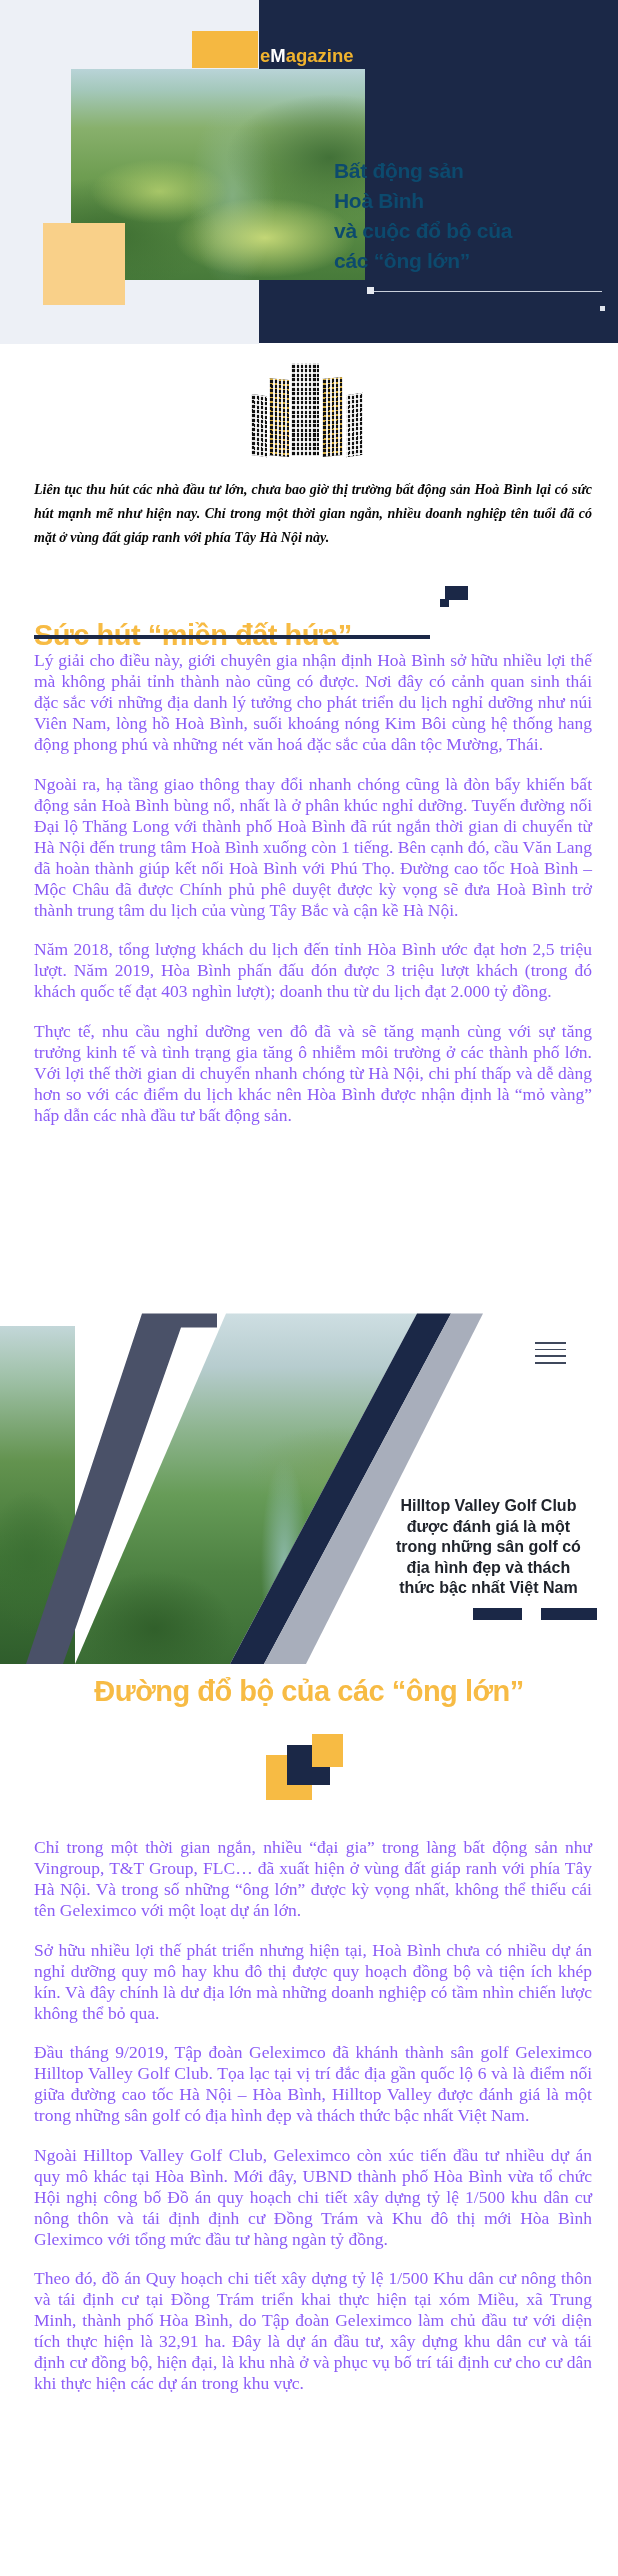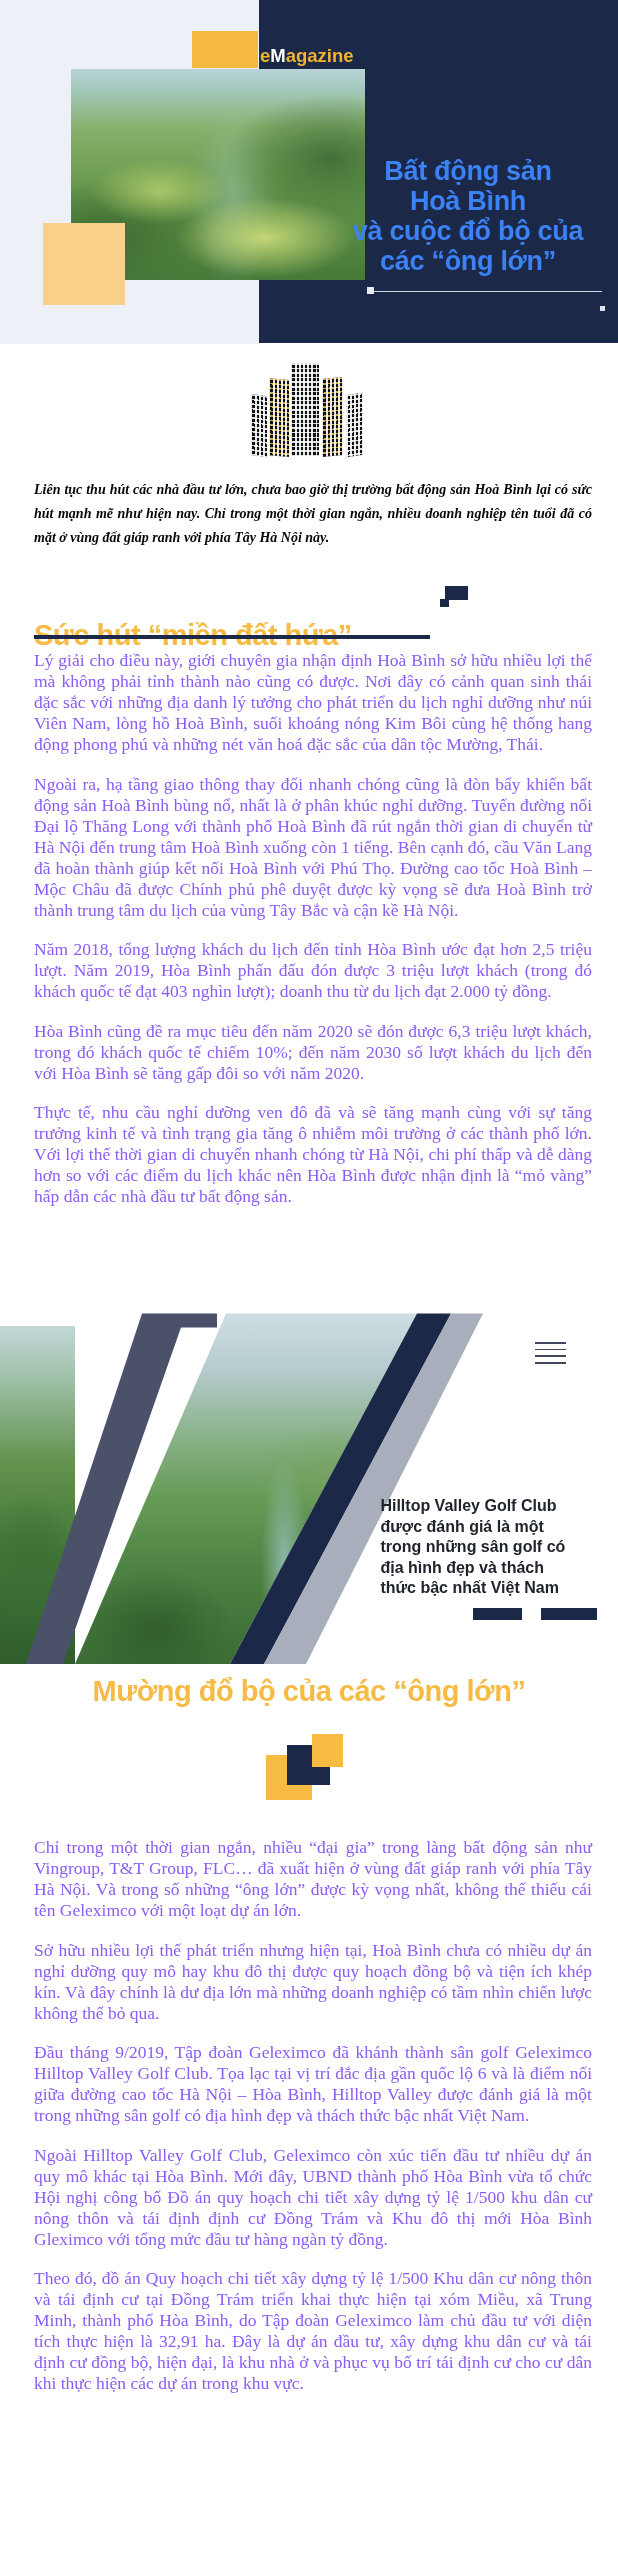--- a/index.html
+++ b/index.html
@@ -20,22 +20,22 @@
     background-color:#79a465;
     background-image:
       radial-gradient(ellipse 129px 57px at 66% 80%, rgba(214,228,126,.85), rgba(214,228,126,0) 70%),
       radial-gradient(ellipse 98px 46px at 30% 58%, rgba(196,219,116,.7), rgba(196,219,116,0) 70%),
       radial-gradient(ellipse 155px 77px at 12% 78%, rgba(56,104,46,.8), rgba(56,104,46,0) 72%),
       radial-gradient(ellipse 144px 88px at 88% 42%, rgba(48,96,44,.75), rgba(48,96,44,0) 72%),
       radial-gradient(ellipse 62px 134px at 55% 60%, rgba(150,190,160,.6), rgba(150,190,160,0) 70%),
       linear-gradient(180deg,#b9d4d8 0%,#a4c8bb 10%,#88b06c 28%,#6f9e52 50%,#5a8c45 72%,#477a3a 100%);
   }
   .hdr-lightyellow-sq{left:43px;top:223px;width:82px;height:82px;background:#f9d089;}
-  .hero-title{right:16px;top:156px;width:268px;text-align:center;color:#3b82f6;
-    font-family:"Liberation Sans",sans-serif;font-weight:700;font-size:27px;line-height:30px;
+  .hero-title{right:16px;top:156px;width:268px;text-align:left;color:#0c4a6e;
+    font-family:"Liberation Sans",sans-serif;font-weight:700;font-size:21px;line-height:30px;
     white-space:pre-line;letter-spacing:-0.3px;}
   .hdr-divider{left:370px;top:291px;width:232px;height:1px;background:#c9cfdb;}
   .hdr-divider-sq{left:367px;top:287px;width:6.7px;height:6.7px;background:#e7eaf1;}
   .hdr-tiny-sq{left:600px;top:306px;width:4.6px;height:4.6px;background:#dfe3ec;}
 
   
   .city{left:251px;top:363px;width:122px;height:93px;}
   .tower{position:absolute;bottom:0;background:
       repeating-linear-gradient(90deg, rgba(255,255,255,.9) 0 1.5px, transparent 1.5px 4.1px),
       repeating-linear-gradient(180deg, rgba(255,255,255,.85) 0 1.5px, transparent 1.5px 4.6px),
@@ -91,21 +91,21 @@
   .col-navy-stripe{left:0;top:0;width:100%;height:100%;
     clip-path:polygon(417px 2.6px,451px 2.6px,264px 353px,230px 353px);background:#1b2847;}
   .col-gray-stripe{left:0;top:0;width:100%;height:100%;
     clip-path:polygon(451px 2.6px,483px 2.6px,306px 353px,264px 353px);background:#a8aebb;}
   .hamburger{left:535px;top:31px;width:31px;height:23px;cursor:pointer;}
   .hamburger span{position:absolute;left:0;width:31px;height:1.5px;background:#3f485c;}
   .hamburger span:nth-child(1){top:0;}
   .hamburger span:nth-child(2){top:6.7px;}
   .hamburger span:nth-child(3){top:13.4px;}
   .hamburger span:nth-child(4){top:20px;}
-  .col-caption{right:21.6px;top:185px;width:216px;text-align:left;
+  .col-caption{right:21.6px;top:185px;width:216px;text-align:center;
     font-family:"Liberation Sans",sans-serif;font-weight:700;font-size:16px;line-height:20.6px;
     color:#20242c;white-space:pre-line;}
   .dash{top:297px;height:12.4px;background:#1b2847;}
   .dash1{left:473px;width:49px;}
   .dash2{left:541px;width:56px;}
 
   
   .logo-yellow-bl{left:266px;top:1755px;width:46px;height:45px;background:#f7bb44;z-index:1;}
   .logo-navy{left:287px;top:1745px;width:43px;height:40px;background:#1b2847;z-index:2;}
   .logo-yellow-tr{left:312px;top:1734px;width:31px;height:33px;background:#f7bb44;z-index:3;}
@@ -143,21 +143,20 @@
 
 <div class="abs h1-wrap h-yellow">Sức hút “miền đất hứa”</div>
 <div class="abs flag-big"></div>
 <div class="abs flag-small"></div>
 <div class="abs h1-underline"></div>
 
 <div class="abs bodycol body1">
   <p>Lý giải cho điều này, giới chuyên gia nhận định Hoà Bình sở hữu nhiều lợi thế mà không phải tỉnh thành nào cũng có được. Nơi đây có cảnh quan sinh thái đặc sắc với những địa danh lý tưởng cho phát triển du lịch nghỉ dưỡng như núi Viên Nam, lòng hồ Hoà Bình, suối khoáng nóng Kim Bôi cùng hệ thống hang động phong phú và những nét văn hoá đặc sắc của dân tộc Mường, Thái.</p>
   <p>Ngoài ra, hạ tầng giao thông thay đổi nhanh chóng cũng là đòn bẩy khiến bất động sản Hoà Bình bùng nổ, nhất là ở phân khúc nghỉ dưỡng. Tuyến đường nối Đại lộ Thăng Long với thành phố Hoà Bình đã rút ngắn thời gian di chuyển từ Hà Nội đến trung tâm Hoà Bình xuống còn 1 tiếng. Bên cạnh đó, cầu Văn Lang đã hoàn thành giúp kết nối Hoà Bình với Phú Thọ. Đường cao tốc Hoà Bình – Mộc Châu đã được Chính phủ phê duyệt được kỳ vọng sẽ đưa Hoà Bình trở thành trung tâm du lịch của vùng Tây Bắc và cận kề Hà Nội.</p>
   <p>Năm 2018, tổng lượng khách du lịch đến tỉnh Hòa Bình ước đạt hơn 2,5 triệu lượt. Năm 2019, Hòa Bình phấn đấu đón được 3 triệu lượt khách (trong đó khách quốc tế đạt 403 nghìn lượt); doanh thu từ du lịch đạt 2.000 tỷ đồng.</p>
-  <p>Hòa Bình cũng đề ra mục tiêu đến năm 2020 sẽ đón được 6,3 triệu lượt khách, trong đó khách quốc tế chiếm 10%; đến năm 2030 số lượt khách du lịch đến với Hòa Bình sẽ tăng gấp đôi so với năm 2020.</p>
   <p>Thực tế, nhu cầu nghỉ dưỡng ven đô đã và sẽ tăng mạnh cùng với sự tăng trưởng kinh tế và tình trạng gia tăng ô nhiễm môi trường ở các thành phố lớn. Với lợi thế thời gian di chuyển nhanh chóng từ Hà Nội, chi phí thấp và dễ dàng hơn so với các điểm du lịch khác nên Hòa Bình được nhận định là “mỏ vàng” hấp dẫn các nhà đầu tư bất động sản.</p>
 </div>
 
 <div class="abs collage">
   <div class="abs col-left-photo"></div>
   <div class="abs col-slash7"></div>
   <div class="abs col-main-photo"></div>
   <div class="abs col-navy-stripe"></div>
   <div class="abs col-gray-stripe"></div>
   <div class="abs hamburger">
@@ -168,21 +167,21 @@
   </div>
   <div class="abs col-caption">Hilltop Valley Golf Club
 được đánh giá là một
 trong những sân golf có
 địa hình đẹp và thách
 thức bậc nhất Việt Nam</div>
   <div class="abs dash dash1"></div>
   <div class="abs dash dash2"></div>
 </div>
 
-<div class="abs h2-wrap h-yellow">Mường đổ bộ của các “ông lớn”</div>
+<div class="abs h2-wrap h-yellow">Đường đổ bộ của các “ông lớn”</div>
 <div class="abs logo-yellow-bl"></div>
 <div class="abs logo-navy"></div>
 <div class="abs logo-yellow-tr"></div>
 
 <div class="abs bodycol body2">
   <p>Chỉ trong một thời gian ngắn, nhiều “đại gia” trong làng bất động sản như Vingroup, T&amp;T Group, FLC… đã xuất hiện ở vùng đất giáp ranh với phía Tây Hà Nội. Và trong số những “ông lớn” được kỳ vọng nhất, không thể thiếu cái tên Geleximco với một loạt dự án lớn.</p>
   <p>Sở hữu nhiều lợi thế phát triển nhưng hiện tại, Hoà Bình chưa có nhiều dự án nghỉ dưỡng quy mô hay khu đô thị được quy hoạch đồng bộ và tiện ích khép kín. Và đây chính là dư địa lớn mà những doanh nghiệp có tầm nhìn chiến lược không thể bỏ qua.</p>
   <p>Đầu tháng 9/2019, Tập đoàn Geleximco đã khánh thành sân golf Geleximco Hilltop Valley Golf Club. Tọa lạc tại vị trí đắc địa gần quốc lộ 6 và là điểm nối giữa đường cao tốc Hà Nội – Hòa Bình, Hilltop Valley được đánh giá là một trong những sân golf có địa hình đẹp và thách thức bậc nhất Việt Nam.</p>
   <p>Ngoài Hilltop Valley Golf Club, Geleximco còn xúc tiến đầu tư nhiều dự án quy mô khác tại Hòa Bình. Mới đây, UBND thành phố Hòa Bình vừa tổ chức Hội nghị công bố Đồ án quy hoạch chi tiết xây dựng tỷ lệ 1/500 khu dân cư nông thôn và tái định định cư Đồng Trám và Khu đô thị mới Hòa Bình Gleximco với tổng mức đầu tư hàng ngàn tỷ đồng.</p>
   <p>Theo đó, đồ án Quy hoạch chi tiết xây dựng tỷ lệ 1/500 Khu dân cư nông thôn và tái định cư tại Đồng Trám triển khai thực hiện tại xóm Miều, xã Trung Minh, thành phố Hòa Bình, do Tập đoàn Geleximco làm chủ đầu tư với diện tích thực hiện là 32,91 ha. Đây là dự án đầu tư, xây dựng khu dân cư và tái định cư đồng bộ, hiện đại, là khu nhà ở và phục vụ bố trí tái định cư cho cư dân khi thực hiện các dự án trong khu vực.</p>

